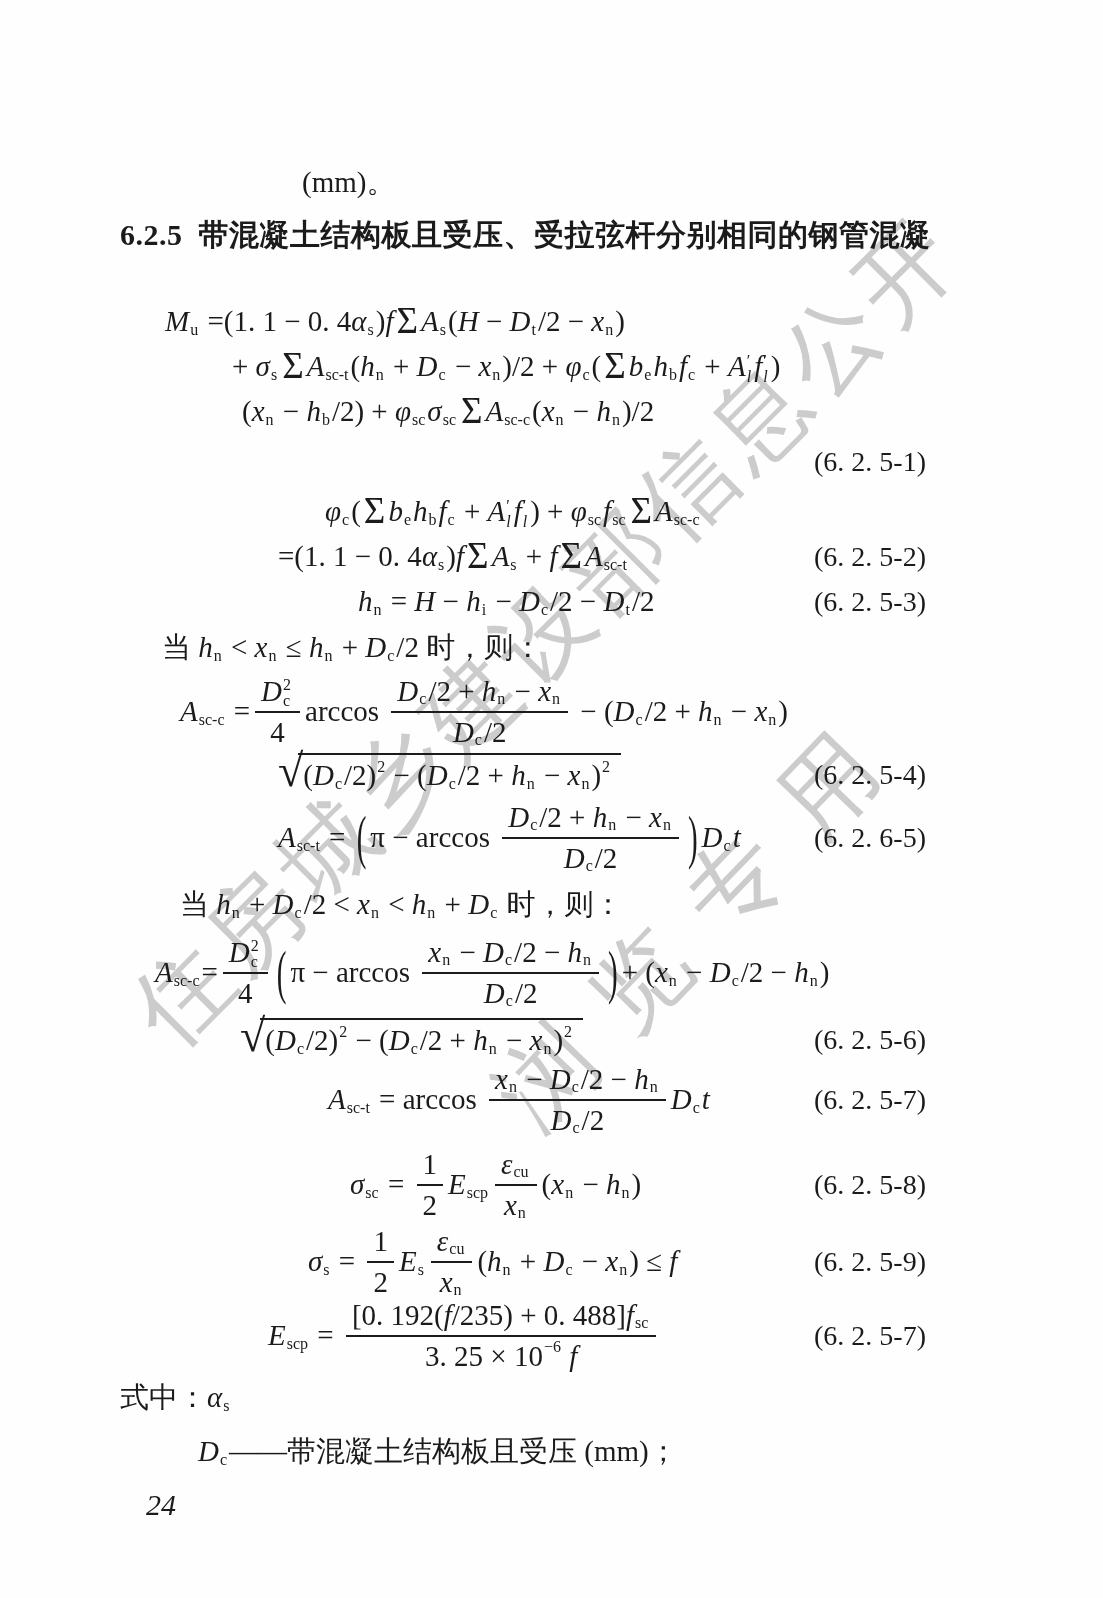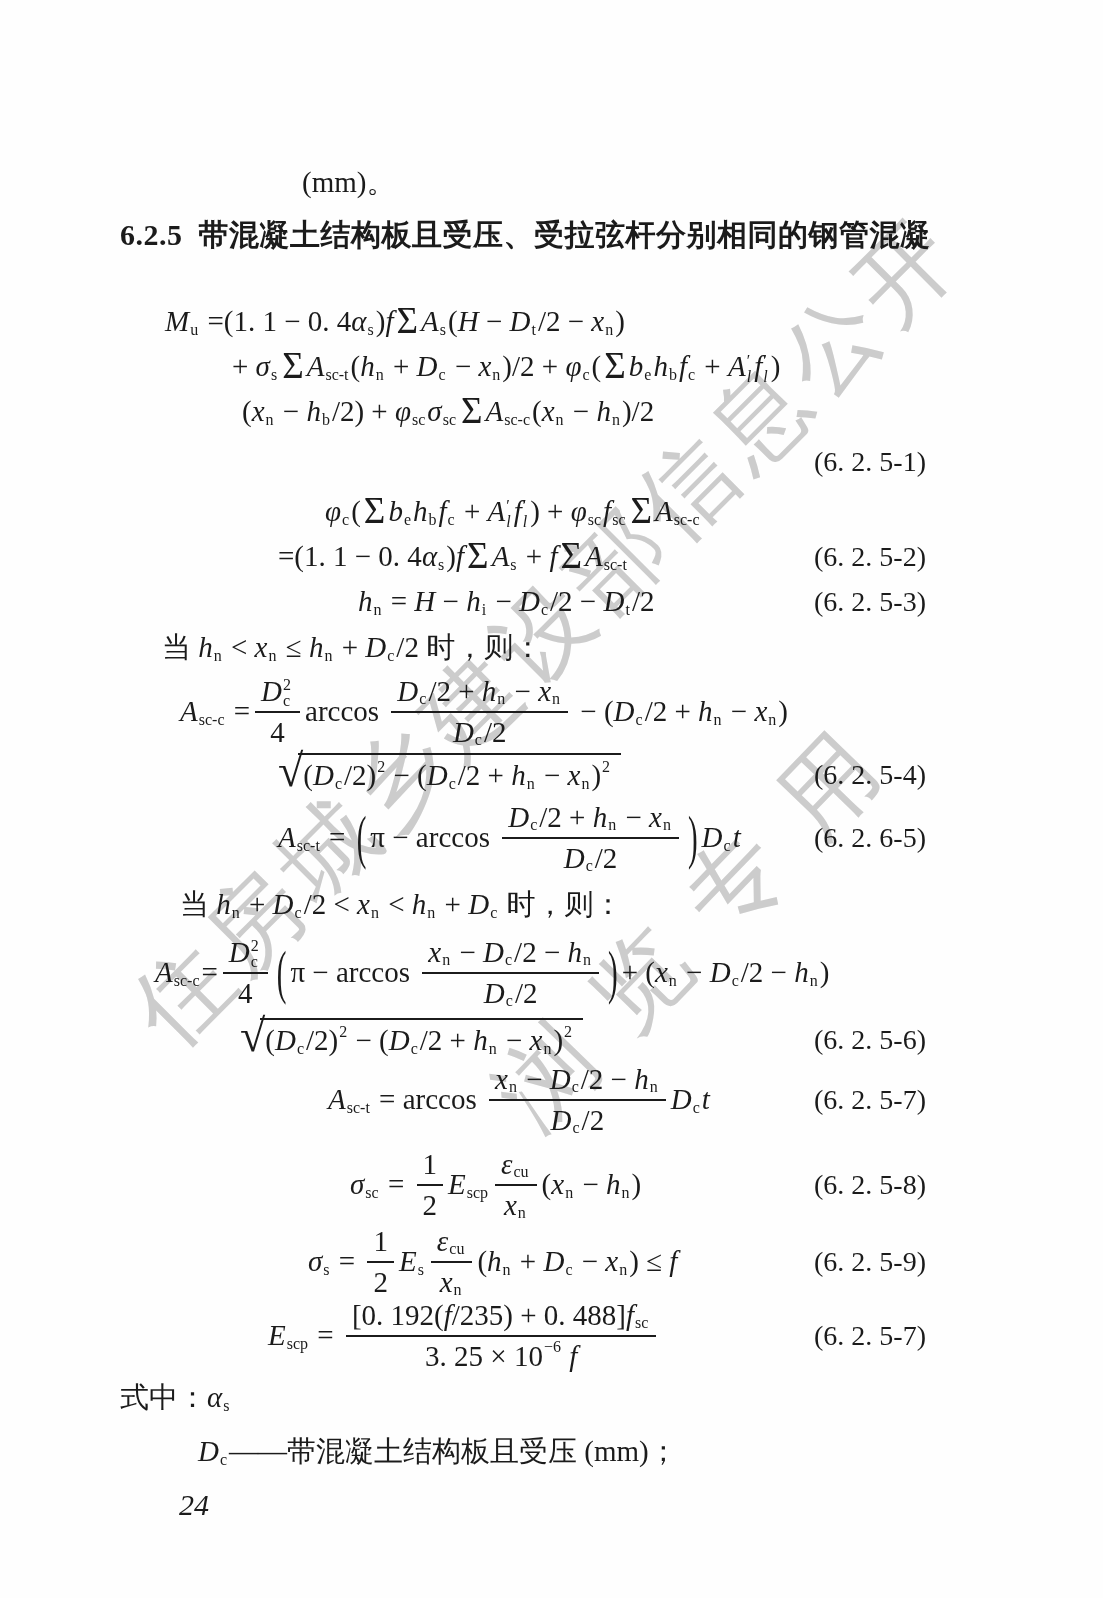--- a/index.html
+++ b/index.html
@@ -27,21 +27,21 @@
   .sum{font-size:37px;margin:0 3px;position:relative;top:-1px;}
   .big{display:inline-block;transform:scaleY(2.05);margin:0 4px;font-weight:300;}
   .frac{display:inline-flex;flex-direction:column;align-items:center;margin:0 5px;}
   .fn{display:inline-flex;align-items:center;border-bottom:2px solid #1b1b1b;
       padding:0 6px 3px;white-space:pre;}
   .fd{display:inline-flex;align-items:center;padding-top:3px;white-space:pre;}
   .sqrt{display:inline-flex;align-items:flex-start;}
   .rad{font-size:46px;line-height:0.95;margin-right:-5px;position:relative;top:-4px;font-weight:400;}
   .rbody{display:inline-flex;align-items:center;border-top:2.5px solid #1b1b1b;
          padding:4px 10px 0 5px;white-space:pre;}
-  .pagenum{position:absolute;left:146px;top:1488px;font-size:30px;font-style:italic;z-index:2;margin-left:33px;}
+  .pagenum{position:absolute;left:146px;top:1488px;font-size:30px;font-style:italic;z-index:2;}
 </style>
 </head>
 <body>
 
 <div class="page">
   <div class="wm wm1">住房城乡建设部信息公开</div>
   <div class="wm wm2">浏览专用</div>
   <div class="content" id="flow">
       <div class="frow" style="top: 160px; height: 46px;">
         <div class="plain" style="margin-left: 182px;">(mm)。</div>

